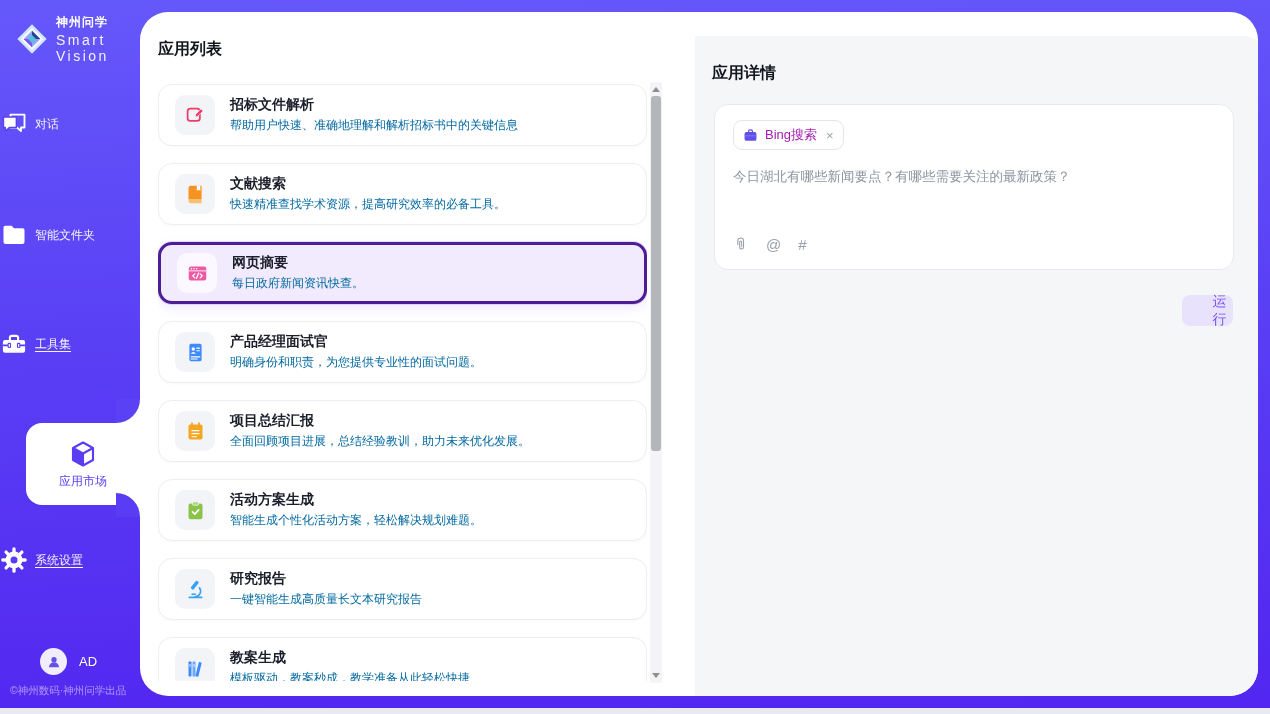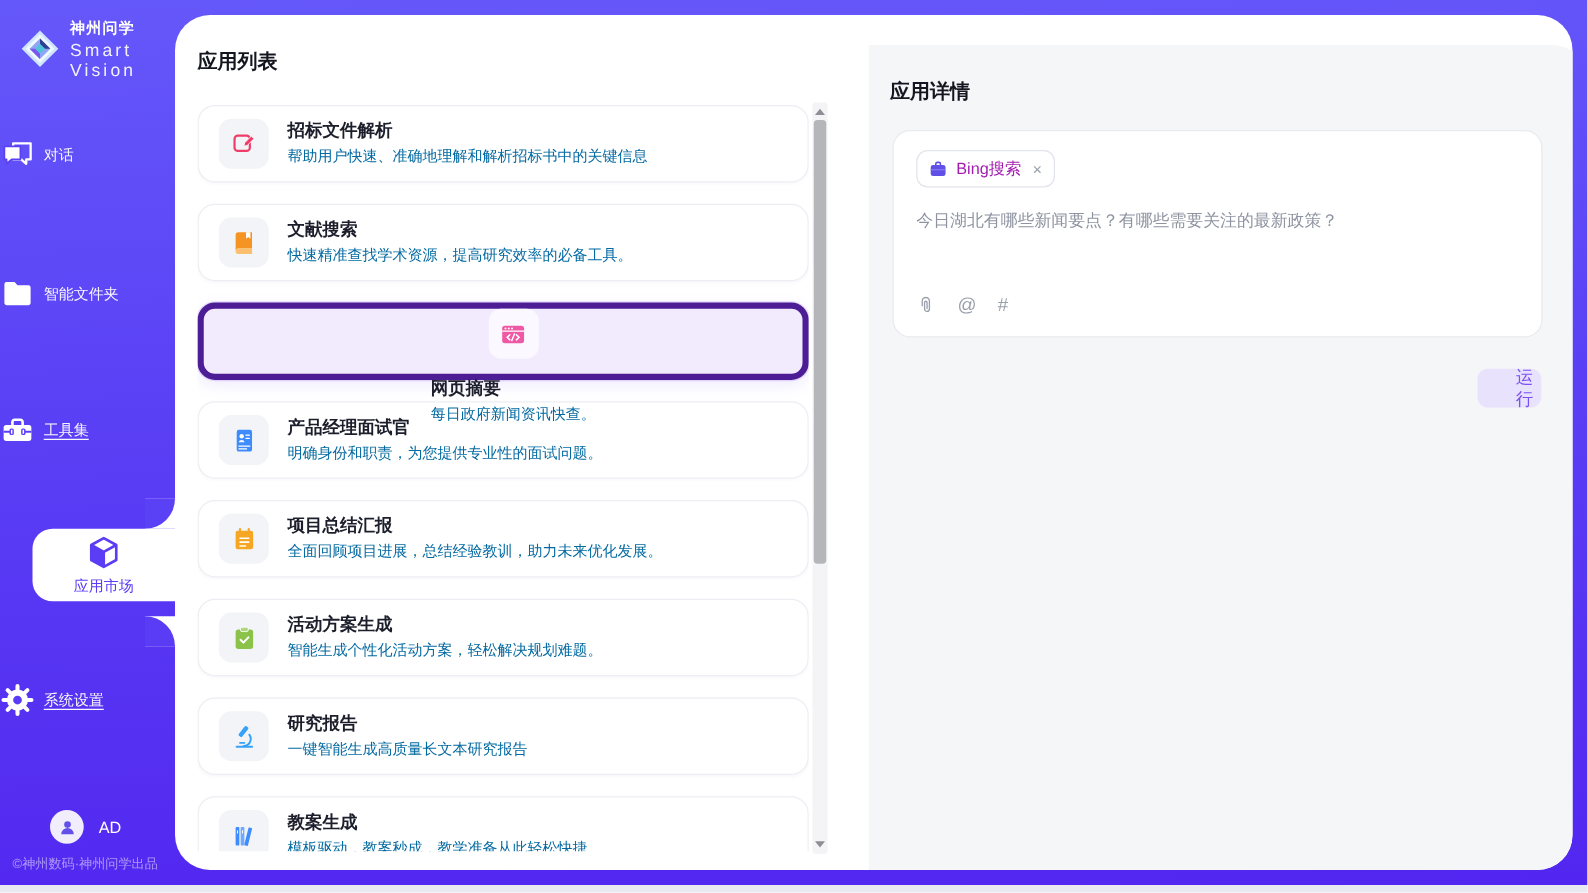--- a/index.html
+++ b/index.html
@@ -19,21 +19,21 @@
   .logo-row { position:absolute; left:16px; top:14px; display:flex; align-items:center; gap:8px; }
   .logo-text .brand-name { font-size:12px; font-weight:700; letter-spacing:1px; }
   .logo-text .brand-sub { font-size:14px; letter-spacing:2.5px; opacity:.92; margin-top:1px; }
   .nav-item { position:absolute; left:0; width:140px; display:flex; flex-direction:row; align-items:center; gap:7px; cursor:pointer; }
   .nav-item .nav-label { font-size:12px; color:rgba(255,255,255,.95); }
   .nav-item .nav-label.underlined { text-decoration:underline; text-underline-offset:3px; }
   .nav-chat { top:110px; } .nav-folder { top:221px; } .nav-tools { top:330px; } .nav-settings { top:546px; }
 
   
   .tab-blob {
-    position:absolute; left:26px; top:423px; width:114px; height:58px;
+    position:absolute; left:26px; top:423px; width:114px; height:82px;
     background:#fff; border-radius:16px 0 0 16px;
     display:flex; flex-direction:column; align-items:center; justify-content:center; gap:4px;
     cursor:pointer;
   }
   .tab-blob .nav-label { font-size:12px; color:#5b3df5; }
   .fillet { position:absolute; left:116px; width:24px; height:24px; background:#fff; }
   .fillet-top { top:399px; } .fillet-bottom { top:493px; }
   .fillet i { display:block; width:100%; height:100%; }
   .fillet-top i { background:#5b41f5; border-bottom-right-radius:100%; }
   .fillet-bottom i { background:#5a3cf4; border-top-right-radius:100%; }
@@ -51,23 +51,22 @@
 
   
   .list-title { position:absolute; left:18px; top:27px; font-size:16px; font-weight:700; color:#14161f; }
   .cards { position:absolute; left:18px; top:72px; width:489px; height:597px; overflow:hidden; }
   .card {
     height:62px; margin-bottom:17px; border-radius:14px; background:#fff;
     border:1px solid #edeef3; box-shadow:0 1px 3px rgba(25,25,60,.03);
     display:flex; align-items:center; gap:15px; padding-left:16px; cursor:pointer;
   }
   .card.selected {
-    background:#f2eafd; border:5px solid #4c1d95;
+    background:#f2eafd; border:3px solid #4c1d95;
     box-shadow:0 0 0 1px rgba(144,97,242,.2), 0 4px 12px rgba(120,80,240,.12);
-    flex-direction:column;
   }
   .tile { width:40px; height:40px; border-radius:10px; background:#f2f4f7; flex:0 0 auto;
           display:flex; align-items:center; justify-content:center; }
   .card.selected .tile { background:#fbf8ff; }
   .card-text { display:flex; flex-direction:column; gap:3px; }
   .card-name { font-size:14px; font-weight:700; color:#1c1f2b; }
   .card-desc { font-size:12px; color:#0369a1; }
 
   
   .scrollbar { position:absolute; left:510px; top:70px; width:12px; height:601px;

